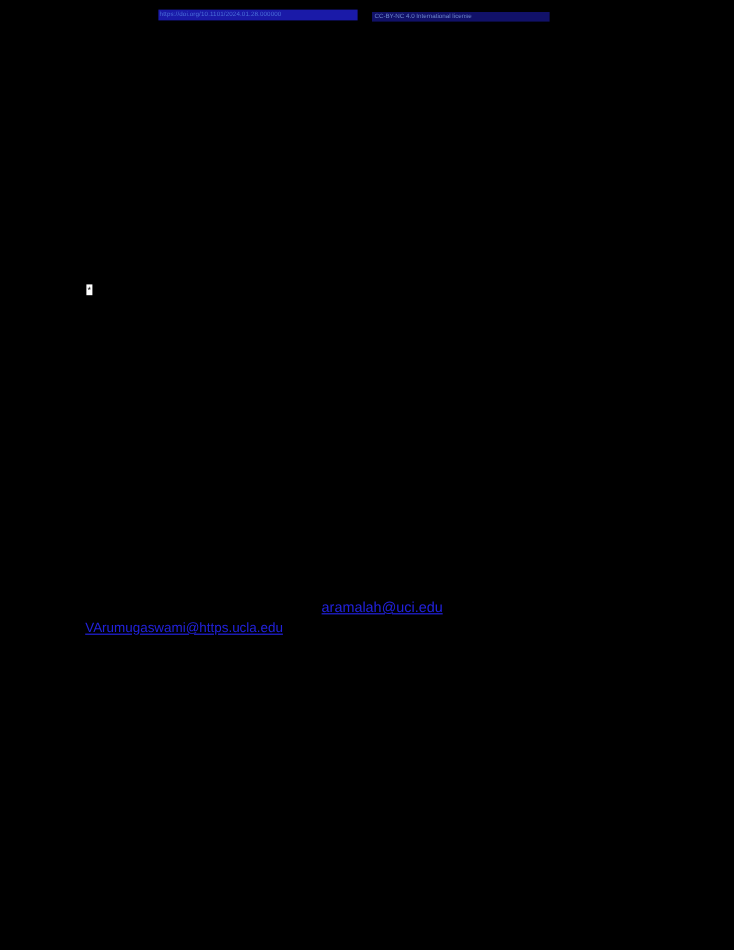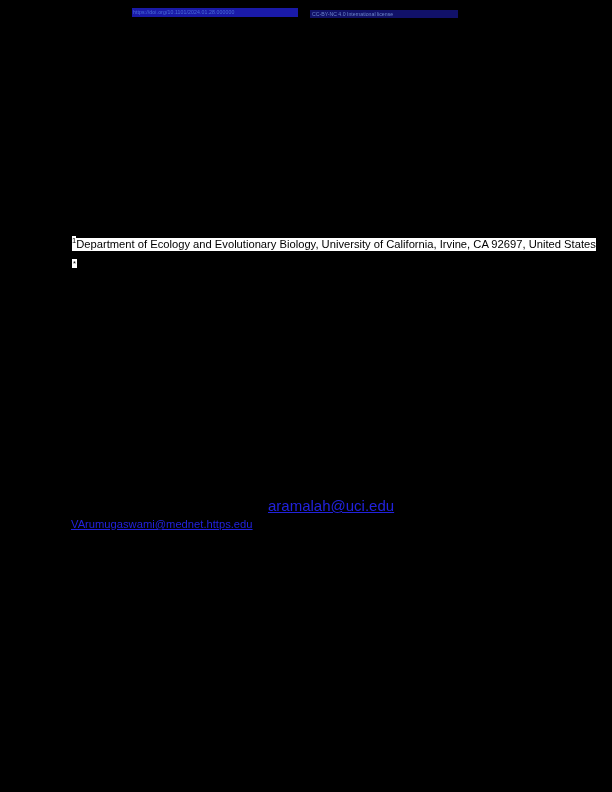--- a/index.html
+++ b/index.html
@@ -84,21 +84,21 @@
     font-size: 7.5px;
     line-height: 9px;
     padding: 0 1px;
   }
 
   
   .email-row-1 {
     position: absolute;
     left: 268px;
     top: 499px;
-    font-size: 15px;
+    font-size: 12px;
     line-height: 14px;
     text-align: center;
   }
   .email-row-2 {
     position: absolute;
     left: 71px;
     top: 517px;
     font-size: 11.2px;
     line-height: 14px;
   }
@@ -110,28 +110,25 @@
 </style>
 </head>
 <body>
 
 <div class="page">
 
   <div class="banner-left">https://doi.org/10.1101/2024.01.28.000000</div>
   <div class="banner-right">CC-BY-NC 4.0 International license</div>
 
   <div class="affil">
-    <div class="affil-line">
-      <span class="txt"><span class="sup">1</span><span>Department of Ecology and Evolutionary Biology, University of California, Irvine, CA 92697, United States</span></span>
-    </div>
     <div class="affil-marker">
       <span>*</span>
     </div>
   </div>
 
   <div class="email-row-1">
     <a class="email-link" href="#">aramalah@uci.edu</a>
   </div>
   <div class="email-row-2">
-    <a class="email-link" href="#">VArumugaswami@mednet.https.edu</a>
+    <a class="email-link" href="#">VArumugaswami@https.ucla.edu</a>
   </div>
 
 </div>
 
 </body></html>

